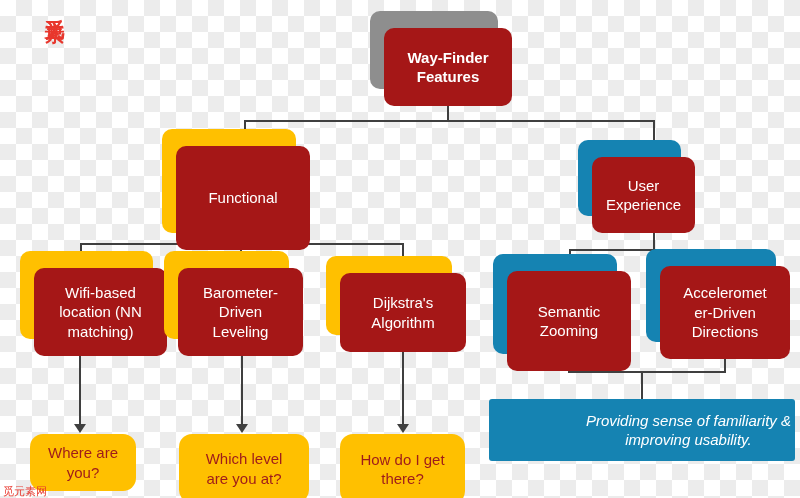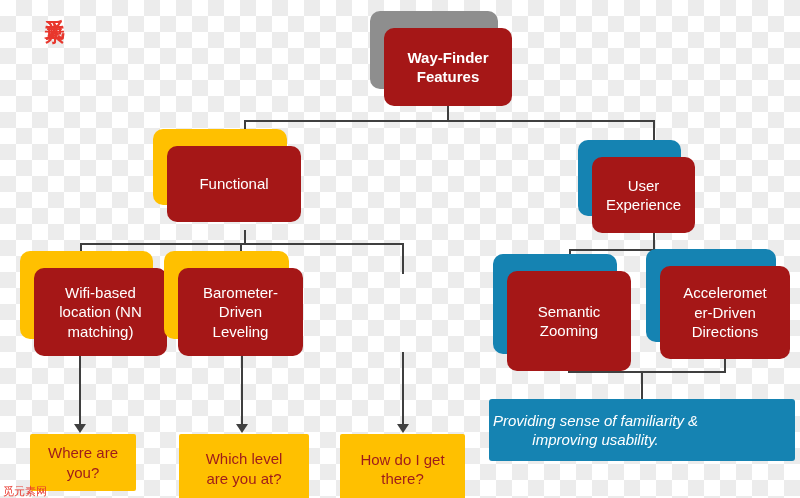--- a/index.html
+++ b/index.html
@@ -44,25 +44,25 @@
     position:absolute; left:0; top:0; width:100%; height:100%;
     border-radius:10px; background:var(--red); color:#fff;
     display:flex; align-items:center; justify-content:center; text-align:center;
     font-size:15px;
   }
   .front.bold{font-weight:bold;}
   .label{white-space:pre-line; line-height:1.3; padding:0 4px;}
   .qbox{
     position:absolute; z-index:2; background:var(--gold); color:var(--gold_text);
     display:flex; align-items:center; justify-content:center; text-align:center;
-    font-size:15px; border-radius:2px;
+    font-size:15px; border-radius:13px;
   }
   .outcome{
     position:absolute; z-index:2; background:var(--blue); color:#fff;
-    display:flex; align-items:center; justify-content:flex-start; text-align:center;
+    display:flex; align-items:center; justify-content:flex-end; text-align:center;
     font-size:15px; font-style:italic; border-radius:3px;
   }
 </style>
 </head>
 <body>
 
 <div class="canvas">
 
   <div class="wm-top">觅元素</div>
   <div class="wm-bottom">觅元素网</div>
@@ -96,21 +96,21 @@
   <div class="line" style="left:641px; top:371px; width:2px; height:28px;"></div>
 
   <div class="node" style="left:384px; top:28px; width:128px; height:78px;">
     <div class="back gray"></div>
     <div class="front bold">
       <span class="label">Way-Finder
 Features</span>
     </div>
   </div>
 
-  <div class="node" style="left:167px; top:146px; width:134px; height:76px;">
+  <div class="node" style="left:176px; top:146px; width:134px; height:104px;">
     <div class="back gold"></div>
     <div class="front">
       <span class="label">Functional</span>
     </div>
   </div>
 
   <div class="node" style="left:592px; top:157px; width:103px; height:76px;">
     <div class="back blue"></div>
     <div class="front">
       <span class="label">User
@@ -129,20 +129,27 @@
 
   <div class="node" style="left:178px; top:268px; width:125px; height:88px;">
     <div class="back gold"></div>
     <div class="front">
       <span class="label">Barometer-
 Driven
 Leveling</span>
     </div>
   </div>
 
+  <div class="node" style="left:340px; top:273px; width:126px; height:79px;">
+    <div class="back gold"></div>
+    <div class="front">
+      <span class="label">Dijkstra's
+Algorithm</span>
+    </div>
+  </div>
 
   <div class="node" style="left:507px; top:271px; width:124px; height:100px;">
     <div class="back blue"></div>
     <div class="front">
       <span class="label">Semantic
 Zooming</span>
     </div>
   </div>
 
   <div class="node" style="left:660px; top:266px; width:130px; height:93px;">

